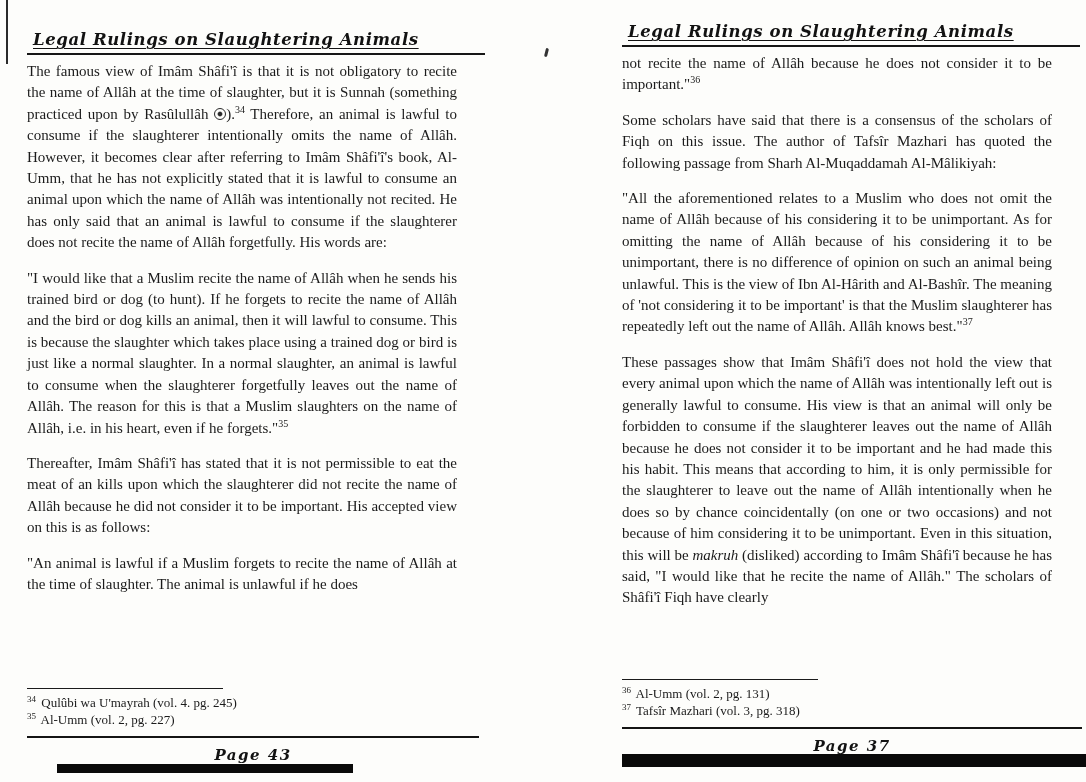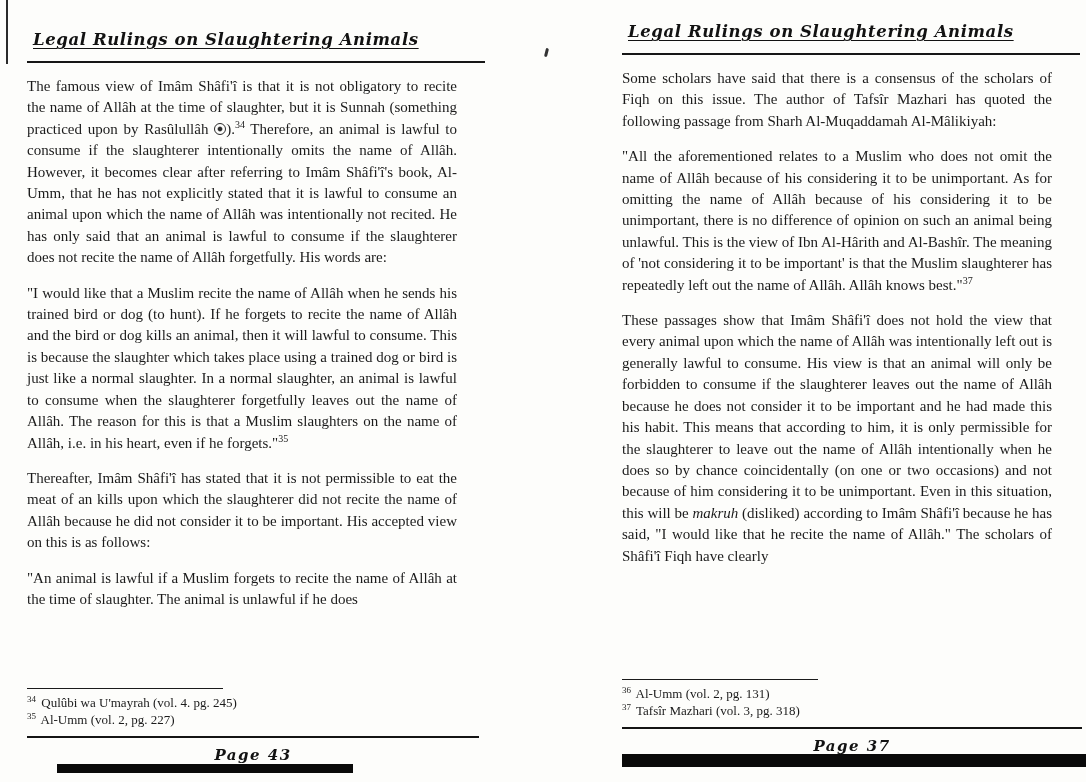--- a/index.html
+++ b/index.html
@@ -6,31 +6,31 @@
   .spread{
     position:relative;width:1086px;height:782px;overflow:hidden;
     background:#fdfdfb;color:#1b1b1b;
     font-family:"Liberation Serif",serif;
   }
   .page-col{position:absolute;width:430px;}
   .col-left{left:27px;top:30px;}
   .col-right{left:622px;top:22px;}
   .header{
     border-bottom:2.5px solid #161616;
-    padding:0 0 12px 6px;
+    padding:0 0 4px 6px;
     width:452px;
   }
   .header-text{
     font-family:"DejaVu Serif",serif;
     font-style:italic;font-weight:700;
     font-size:16.5px;letter-spacing:.6px;color:#121212;
     text-decoration:underline;text-underline-offset:3px;
     white-space:nowrap;
   }
-  .body-text{margin-top:13px;font-size:15px;line-height:21.4px;text-align:justify;font-family:Liberation Serif, serif;}
+  .body-text{margin-top:6px;font-size:15px;line-height:21.4px;text-align:justify;font-family:Liberation Serif, serif;}
   .para{margin:0 0 14px 0;}
   .para sup{font-size:10px;line-height:0;letter-spacing:0;}
   .it{font-style:italic;}
   .saw{
     display:inline-block;width:12px;height:12px;box-sizing:border-box;
     border:1.5px solid #2a2a2a;border-radius:50%;position:relative;top:1.5px;
     background:radial-gradient(circle at 50% 50%, #2a2a2a 0 1.8px, rgba(42,42,42,.25) 2.6px, transparent 3px);
   }
   .footer{position:absolute;width:452px;}
   .footer-left{left:27px;top:688px;}
@@ -80,20 +80,21 @@
       </div>
     <div class="big-rule"></div>
     <div class="page-label">Page 43</div>
   </div>
 
   <div class="page-col col-right">
     <div class="header">
       <span class="header-text">Legal Rulings on Slaughtering Animals</span>
     </div>
     <div class="body-text">
+        <p class="para"><span>not recite the name of Allâh because he does not consider it to be important."</span><sup>36</sup></p>
         <p class="para"><span>Some scholars have said that there is a consensus of the scholars of Fiqh on this issue. The author of Tafsîr Mazhari has quoted the following passage from Sharh Al-Muqaddamah Al-Mâlikiyah:</span></p>
         <p class="para"><span>"All the aforementioned relates to a Muslim who does not omit the name of Allâh because of his considering it to be unimportant. As for omitting the name of Allâh because of his considering it to be unimportant, there is no difference of opinion on such an animal being unlawful. This is the view of Ibn Al-Hârith and Al-Bashîr. The meaning of 'not considering it to be important' is that the Muslim slaughterer has repeatedly left out the name of Allâh. Allâh knows best."</span><sup>37</sup></p>
         <p class="para"><span>These passages show that Imâm Shâfi'î does not hold the view that every animal upon which the name of Allâh was intentionally left out is generally lawful to consume. His view is that an animal will only be forbidden to consume if the slaughterer leaves out the name of Allâh because he does not consider it to be important and he had made this his habit. This means that according to him, it is only permissible for the slaughterer to leave out the name of Allâh intentionally when he does so by chance coincidentally (on one or two occasions) and not because of him considering it to be unimportant. Even in this situation, this will be </span><span class="it">makruh</span><span> (disliked) according to Imâm Shâfi'î because he has said, "I would like that he recite the name of Allâh." The scholars of Shâfi'î Fiqh have clearly</span></p>
       </div>
   </div>
 
   <div class="footer footer-right">
     <div class="fn-rule"></div>
     <div>
         <div class="fn"><sup>36</sup> Al-Umm (vol. 2, pg. 131)</div>

